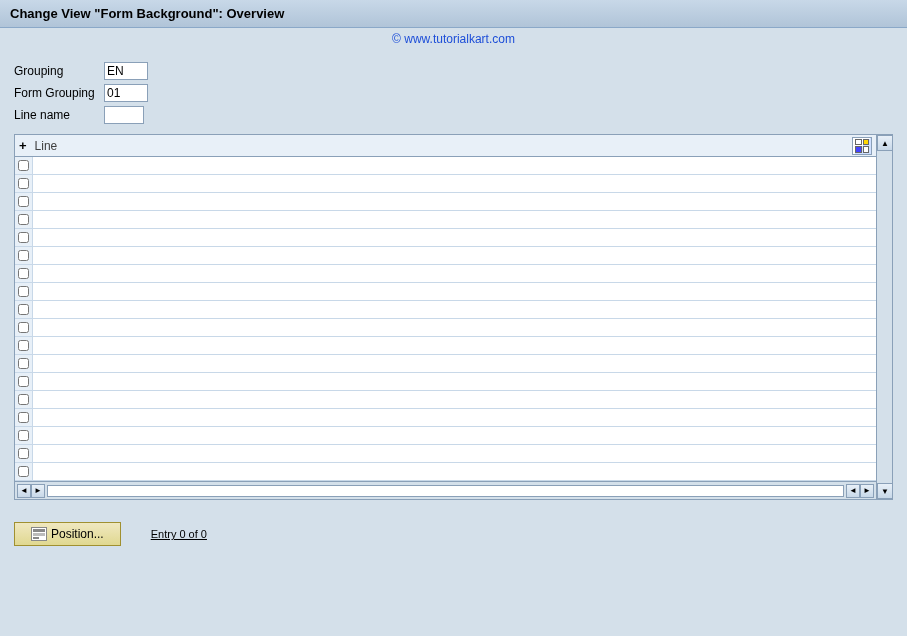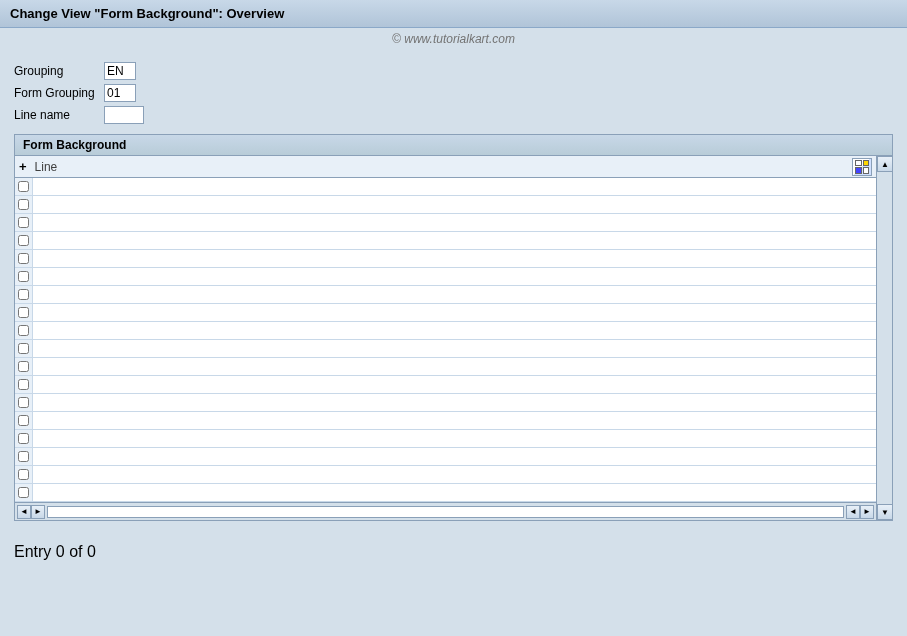--- a/index.html
+++ b/index.html
@@ -17,22 +17,21 @@
       font-weight: bold;
       font-size: 13px;
       color: #000;
       border-bottom: 1px solid #8aa8c8;
     }
     .watermark-bar {
       background-color: #d4e0ea;
       text-align: center;
       padding: 4px;
       font-size: 12px;
-      color: #737373;
-      font-style: italic;
+      color: #1d4ed8;
     }
     .main-content {
       padding: 12px 14px;
       background-color: #d4e0ea;
     }
     .field-row {
       display: flex;
       align-items: center;
       margin-bottom: 4px;
     }
@@ -42,21 +41,21 @@
       color: #000;
     }
     .field-input {
       border: 1px solid #8aa0b8;
       background-color: #fff;
       height: 18px;
       font-size: 12px;
       padding: 0 2px;
       min-width: 30px;
     }
-    .field-input.small { width: 32px; }
+    .field-input.small { width: 44px; }
     .field-input.medium { width: 40px; }
     .table-section {
       margin-top: 10px;
       border: 1px solid #8aa0b8;
       background-color: #d4e0ea;
     }
     .table-header-bar {
       background: linear-gradient(to bottom, #c8d8e8, #b8ccd8);
       padding: 3px 8px;
       font-weight: bold;
@@ -222,22 +221,23 @@
       width: 16px;
       height: 14px;
       border: 1px solid #888;
       background: #fff;
       display: flex;
       align-items: center;
       justify-content: center;
       font-size: 9px;
     }
     .entry-info {
-      font-size: 16px;
-      color: #000;
+      font-size: 11px;
+      color: #000;
+      text-decoration: underline;
     }
   </style>
 </head>
 <body>
 
 <div class="title-bar">
   <span>Change View "Form Background": Overview</span>
 </div>
 
 <div class="watermark-bar">
@@ -255,23 +255,20 @@
     <span class="field-label">Form Grouping</span>
     <input class="field-input small" type="text" value="01" style="">
   </div>
 
   <div class="field-row">
     <span class="field-label">Line name</span>
     <input class="field-input medium" type="text" value="" style="">
   </div>
 
   <div class="table-section">
-    <div class="table-header-bar">
-      <span>Form Background</span>
-    </div>
 
     <div class="table-outer">
       <div class="table-main">
 
         <div class="table-controls">
           <span class="add-btn">+</span>
           <span class="col-header">Line</span>
           <div class="col-icon">
             <div class="col-icon-inner">
               <div></div>
@@ -420,14 +417,24 @@
         <div class="scroll-btn">
           <span>▼</span>
         </div>
       </div>
     </div>
   </div>
 
 </div>
 
 <div class="footer-bar">
+  <button class="position-btn">
+    <div class="position-btn-icon">
+      <svg width="12" height="10" viewBox="0 0 12 10">
+        <rect x="0" y="0" width="12" height="3" fill="#888"></rect>
+        <rect x="0" y="4" width="12" height="3" fill="#bbb"></rect>
+        <rect x="0" y="8" width="6" height="2" fill="#888"></rect>
+      </svg>
+    </div>
+    <span>Position...</span>
+  </button>
   <span class="entry-info">Entry 0 of 0</span>
 </div>
 
 </body></html>

